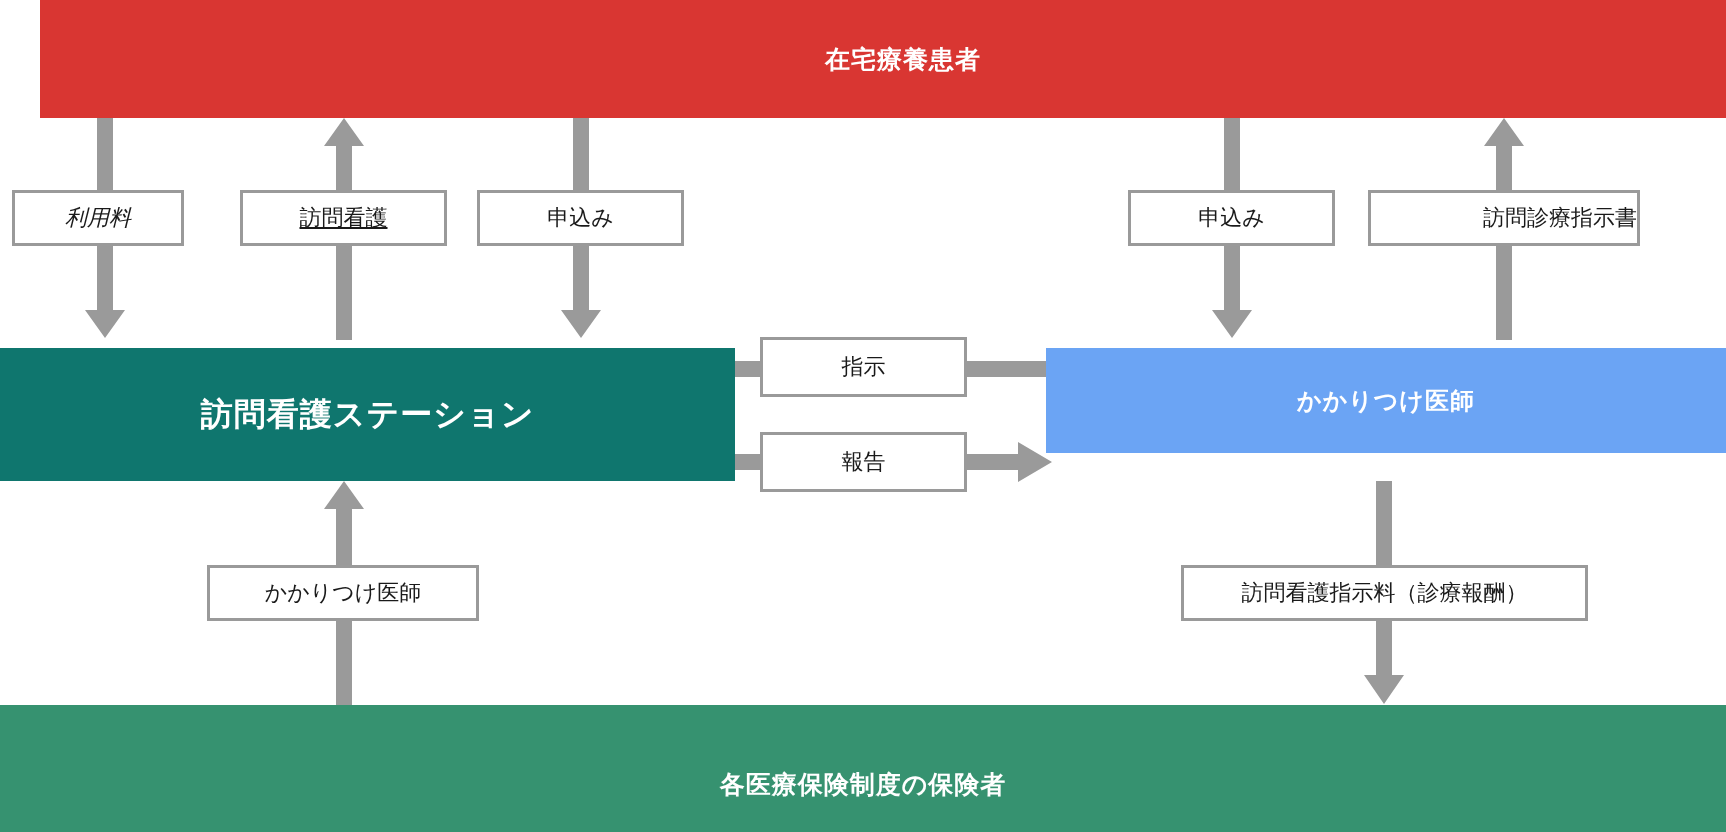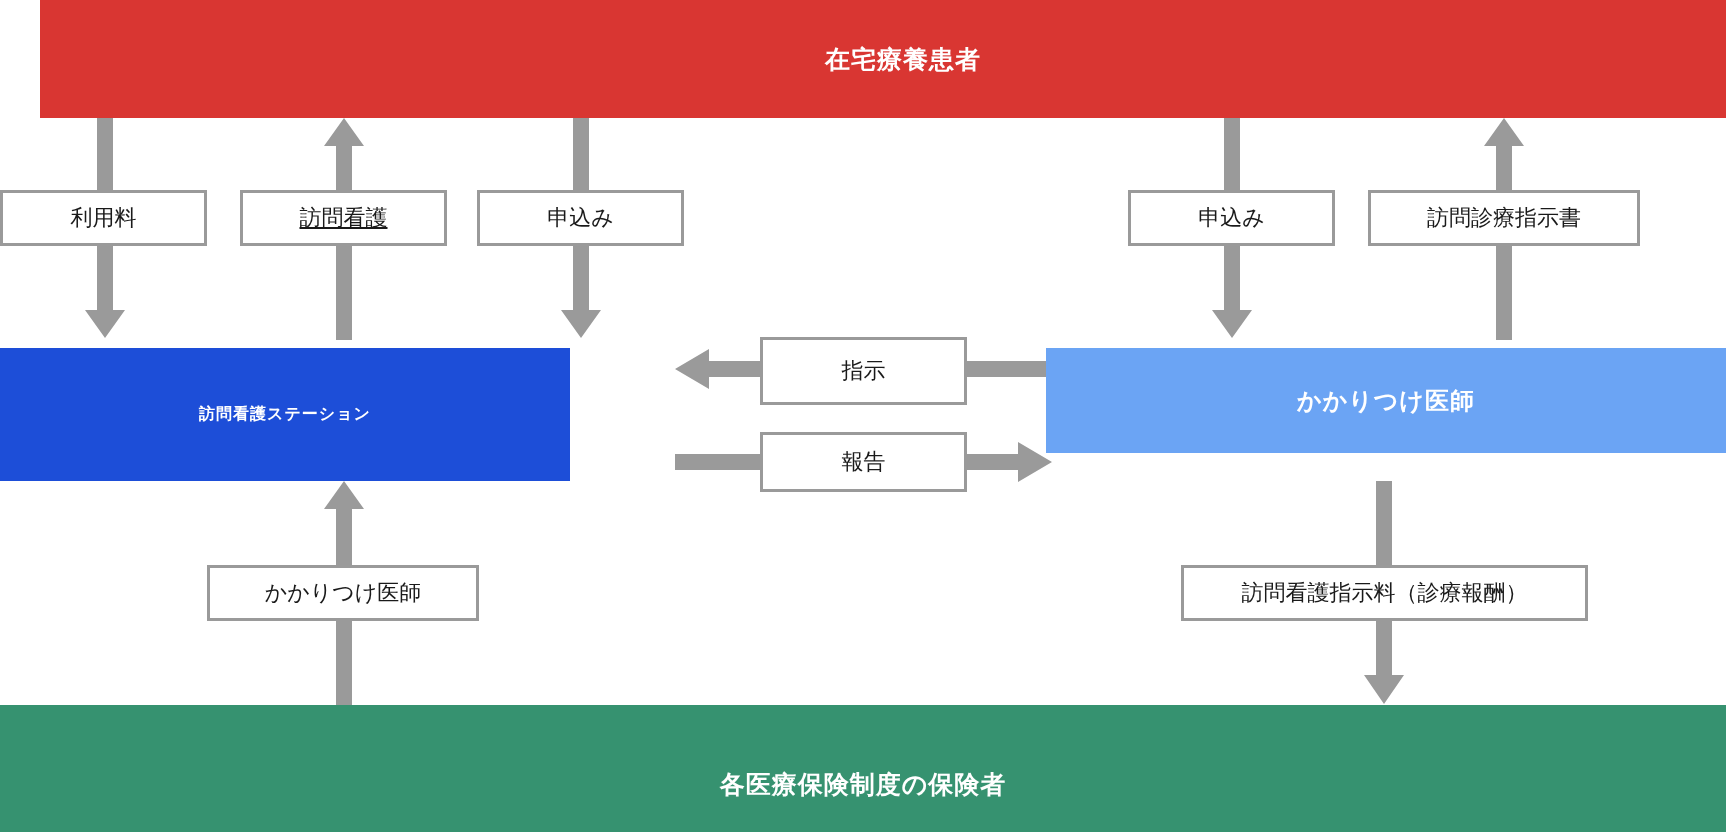--- a/index.html
+++ b/index.html
@@ -43,24 +43,24 @@
     left: 0;
     top: 705px;
     width: 1726px;
     height: 159px;
     background: #369270;
     font-size: 25px;
   }
   #band-station {
     left: 0;
     top: 348px;
-    width: 570px;
+    width: 735px;
     height: 133px;
-    background: #1d4ed8;
-    font-size: 16px;
+    background: #0f766e;
+    font-size: 32px;
   }
   #band-doctor {
     left: 1046px;
     top: 348px;
     width: 680px;
     height: 105px;
     background: #6ba4f4;
     font-size: 24px;
   }
 
@@ -134,41 +134,41 @@
   </div>
 
   <div class="band" id="band-doctor">
     <span>かかりつけ医師</span>
   </div>
 
   <div class="band" id="band-insurer">
     <span>各医療保険制度の保険者</span>
   </div>
 
-  <div class="labelbox" style="left:0px; top:190px; width:207px; height:56px;">
+  <div class="labelbox" style="left:12px; top:190px; width:172px; height:56px;font-style:italic;">
     <span>利用料</span>
   </div>
 
   <div class="labelbox" style="left:240px; top:190px; width:207px; height:56px;text-decoration:underline;">
     <span>訪問看護</span>
   </div>
 
   <div class="labelbox" style="left:477px; top:190px; width:207px; height:56px;">
     <span>申込み</span>
   </div>
 
   <div class="labelbox" style="left:1128px; top:190px; width:207px; height:56px;">
     <span>申込み</span>
   </div>
 
-  <div class="labelbox" style="left:1368px; top:190px; width:272px; height:56px;">
+  <div class="labelbox" style="left:1368px; top:190px; width:272px; height:56px;justify-content:flex-end;">
     <span>訪問診療指示書</span>
   </div>
 
-  <div class="labelbox" style="left:760px; top:337px; width:207px; height:68px;">
+  <div class="labelbox" style="left:760px; top:337px; width:207px; height:60px;">
     <span>指示</span>
   </div>
 
   <div class="labelbox" style="left:760px; top:432px; width:207px; height:60px;font-family:Liberation Serif, serif;">
     <span>報告</span>
   </div>
 
   <div class="labelbox" style="left:207px; top:565px; width:272px; height:56px;">
     <span>かかりつけ医師</span>
   </div>

